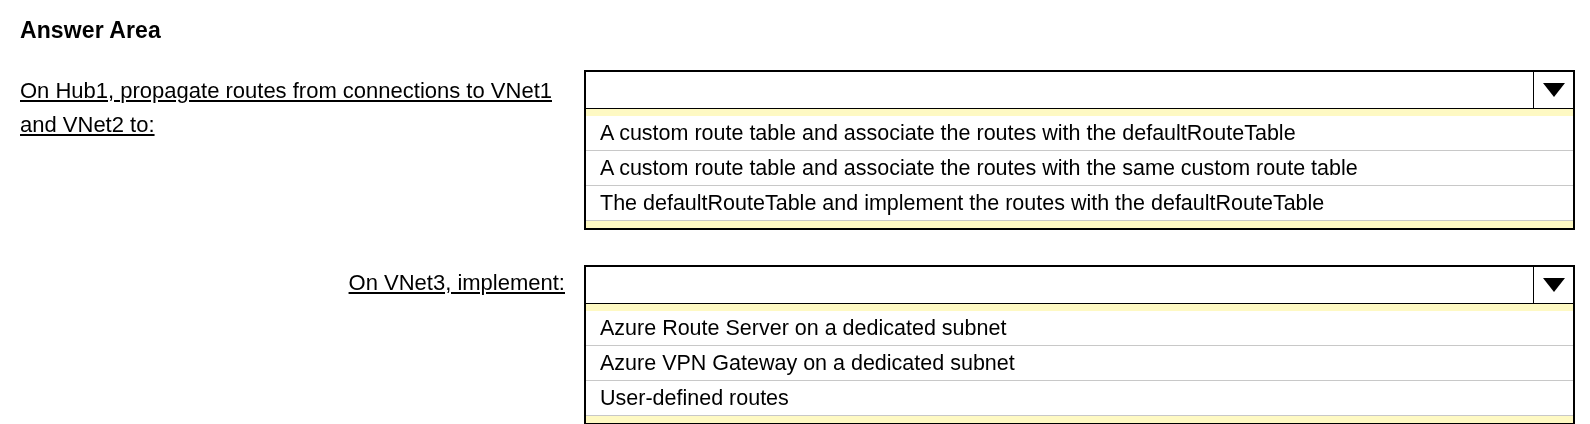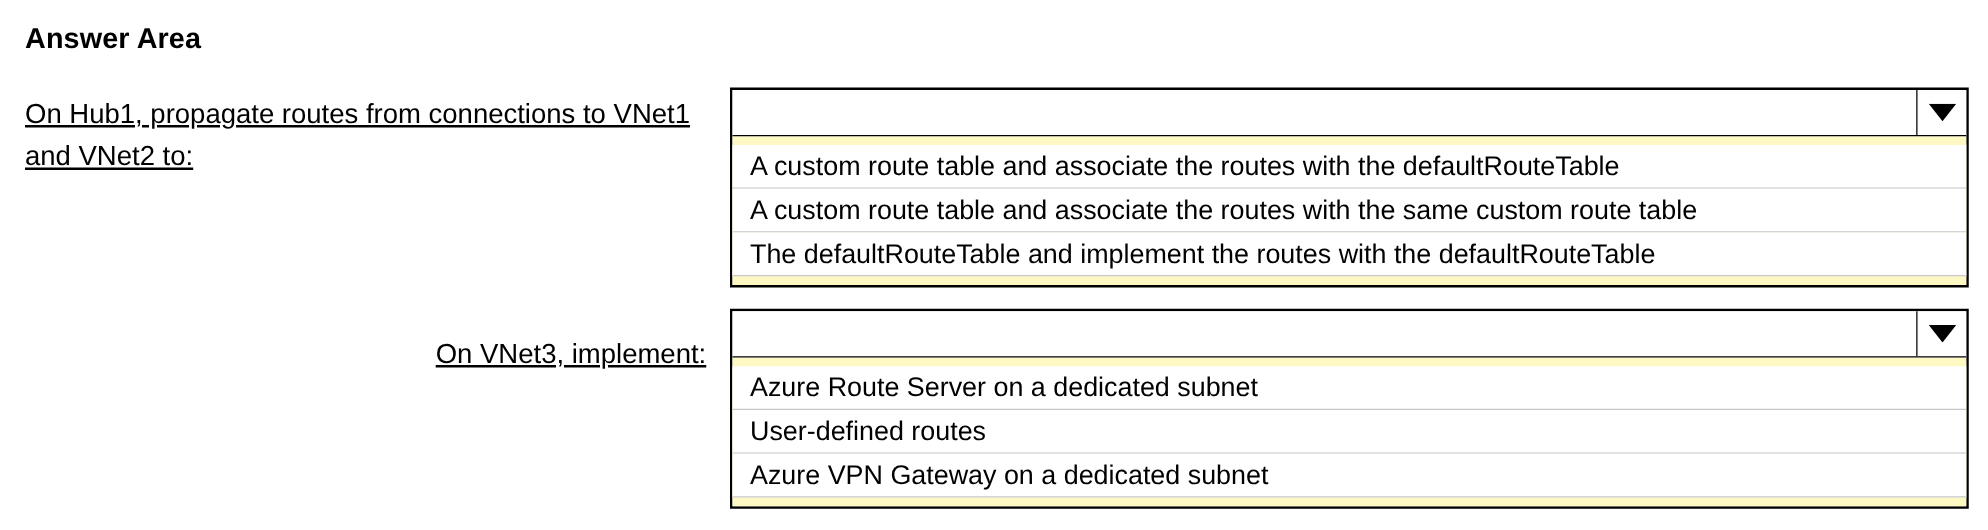--- a/index.html
+++ b/index.html
@@ -53,21 +53,21 @@
   
   .dropdown {
     position: absolute;
     left: 584px;
     width: 991px;
     box-sizing: border-box;
     border: 2.5px solid #000000;
     background: #ffffff;
   }
   #dropdown-1 { top: 70px; }
-  #dropdown-2 { top: 247px; }
+  #dropdown-2 { top: 265px; }
 
   .combo-field {
     position: relative;
     height: 36px;
     border-bottom: 1.5px solid #000000;
     background: #ffffff;
   }
   .combo-value {
     position: absolute;
     left: 14px;
@@ -151,17 +151,17 @@
     <div class="combo-arrow-cell">
       <svg width="22" height="14" viewBox="0 0 22 14" aria-hidden="true">
         <polygon points="0,0 22,0 11,14" fill="#000000"></polygon>
       </svg>
     </div>
   </div>
 
   <div class="option-list">
     <div class="option-pad"></div>
     <div class="option-row">Azure Route Server on a dedicated subnet</div>
+    <div class="option-row">Azure VPN Gateway on a dedicated subnet</div>
     <div class="option-row">User-defined routes</div>
-    <div class="option-row">Azure VPN Gateway on a dedicated subnet</div>
     <div class="option-pad"></div>
   </div>
 </div>
 
 </body></html>

